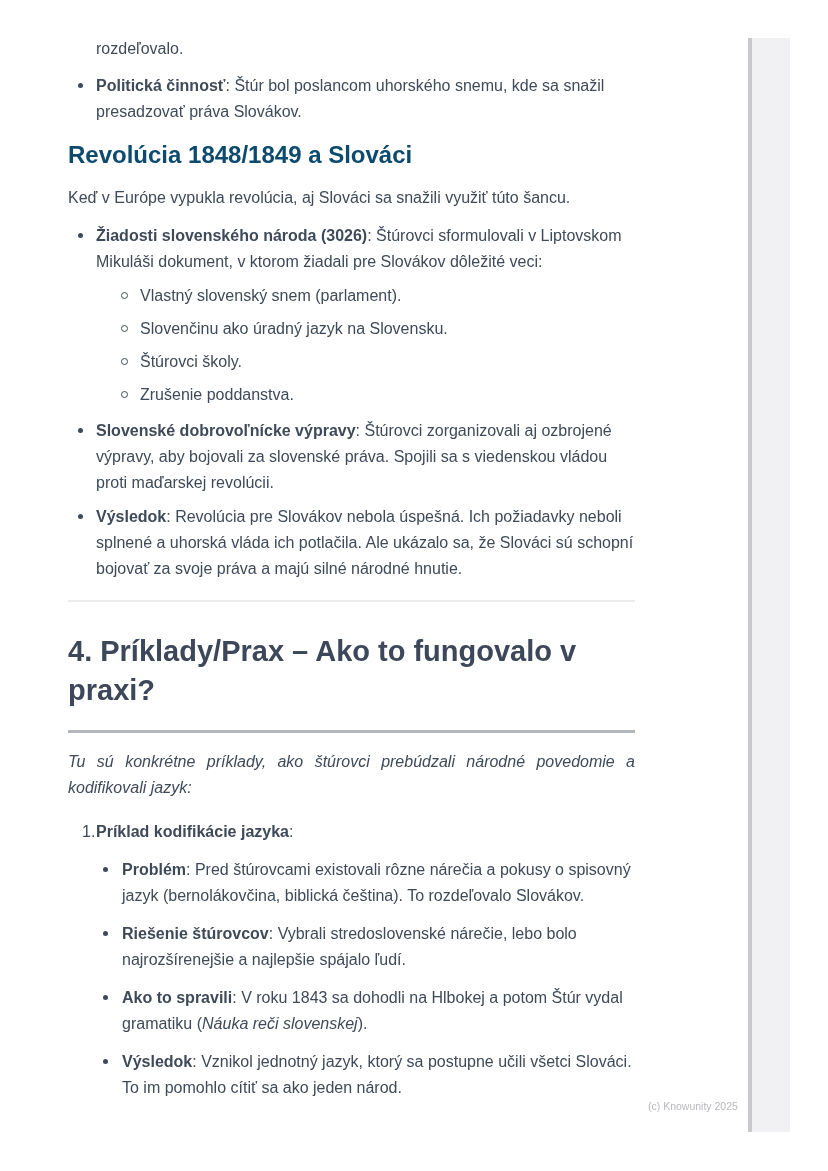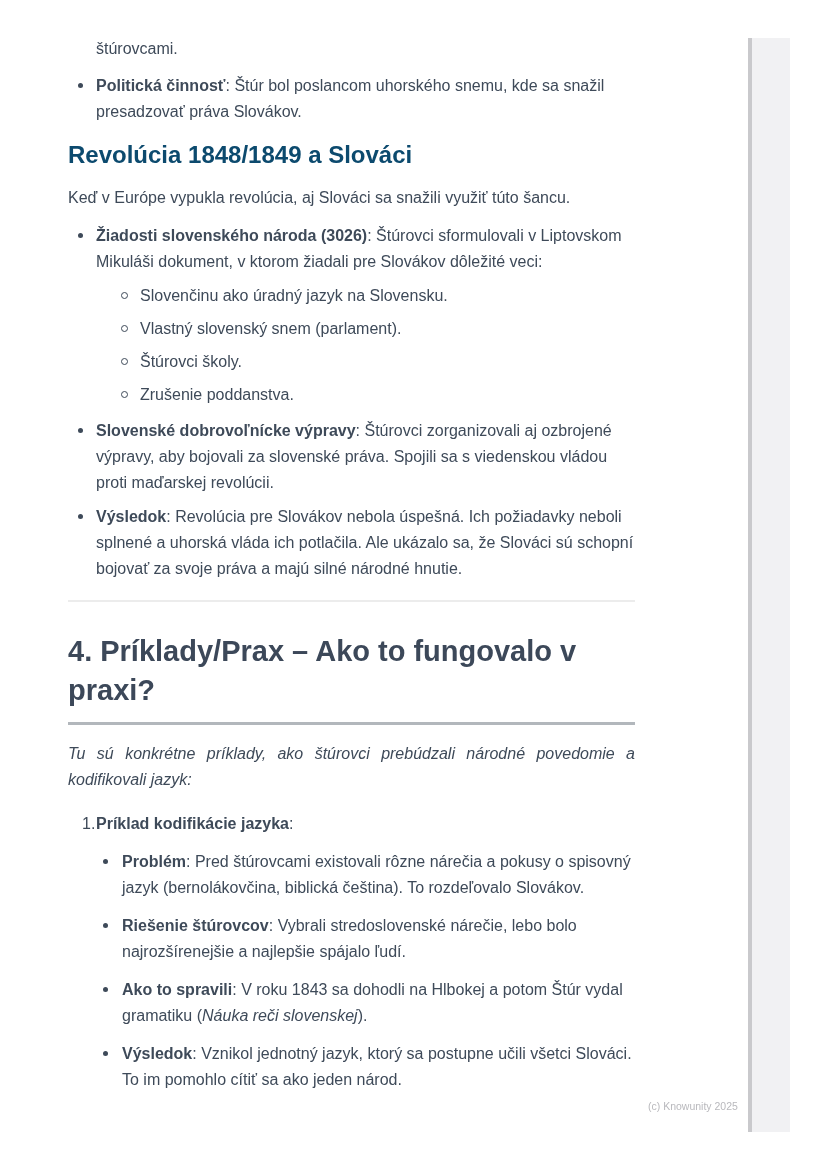--- a/index.html
+++ b/index.html
@@ -38,21 +38,21 @@
   h2 {
     font-size:24px; line-height:32px; font-weight:700;
     color:#0c4a6e; margin:14px 0 14px;
   }
   .p1 { margin:0 0 12px; }
 
   .sep { border:none; border-top:2px solid #ececec; margin:18px 0 0; }
 
   h1 {
     font-size:29px; line-height:39px; font-weight:700;
-    color:#3c4859; margin:30px 0 0; padding-bottom:12px;
+    color:#3c4859; margin:30px 0 0; padding-bottom:20px;
     border-bottom:3px solid #b2b7bc;
   }
   .p2 { text-align:justify; margin:16px 0 0;font-style:italic; }
 
   .num-item { position:relative; padding-left:28px; margin:18px 0 0; }
   .num { position:absolute; left:14px; }
 
   .nested { margin:10px 0 0 26px; }
   .nested .li { margin:12px 0 8px; }
   .nested .dot { left:9px; }
@@ -70,44 +70,44 @@
     position:absolute; left:648px; top:1100px;
     font-size:10.5px; line-height:13px;
     color:#b9b9bd; white-space:nowrap; z-index:3;
   }
 </style>
 </head>
 <body>
 
 <div class="content">
 
-  <p class="cont-line">štúrovcami.</p>
+  <p class="cont-line">rozdeľovalo.</p>
 
   <div class="li">
     <span class="dot"></span>
     <span class="b">Politická činnosť</span><span>: Štúr bol poslancom uhorského snemu, kde sa snažil presadzovať práva Slovákov.</span>
   </div>
 
   <h2>Revolúcia 1848/1849 a Slováci</h2>
 
   <p class="p1">Keď v Európe vypukla revolúcia, aj Slováci sa snažili využiť túto šancu.</p>
 
   <div class="li">
     <span class="dot"></span>
     <span class="b">Žiadosti slovenského národa (3026)</span><span>: Štúrovci sformulovali v Liptovskom Mikuláši dokument, v ktorom žiadali pre Slovákov dôležité veci:</span>
   </div>
 
   <div class="sub">
     <div class="sli">
       <span class="circle"></span>
-      <span>Slovenčinu ako úradný jazyk na Slovensku.</span>
+      <span>Vlastný slovenský snem (parlament).</span>
     </div>
     <div class="sli">
       <span class="circle"></span>
-      <span>Vlastný slovenský snem (parlament).</span>
+      <span>Slovenčinu ako úradný jazyk na Slovensku.</span>
     </div>
     <div class="sli">
       <span class="circle"></span>
       <span>Štúrovci školy.</span>
     </div>
     <div class="sli">
       <span class="circle"></span>
       <span>Zrušenie poddanstva.</span>
     </div>
   </div>

